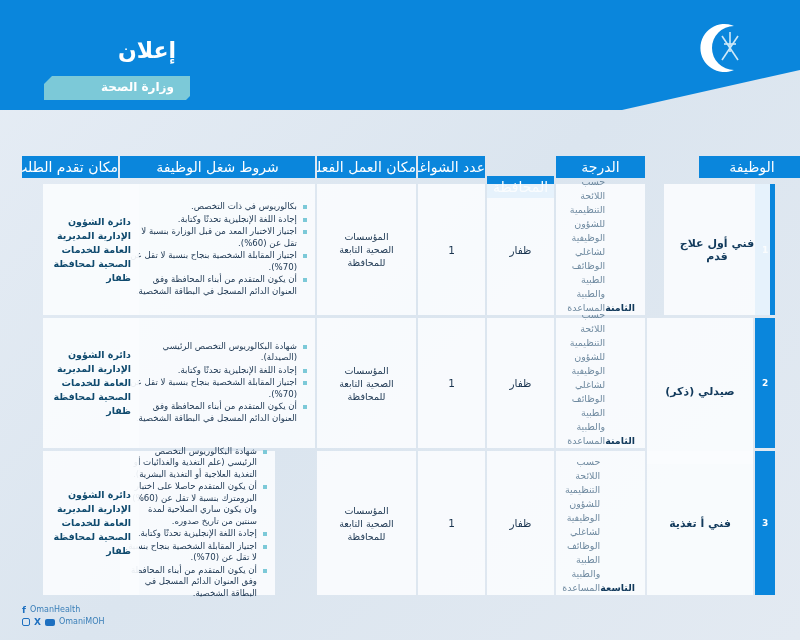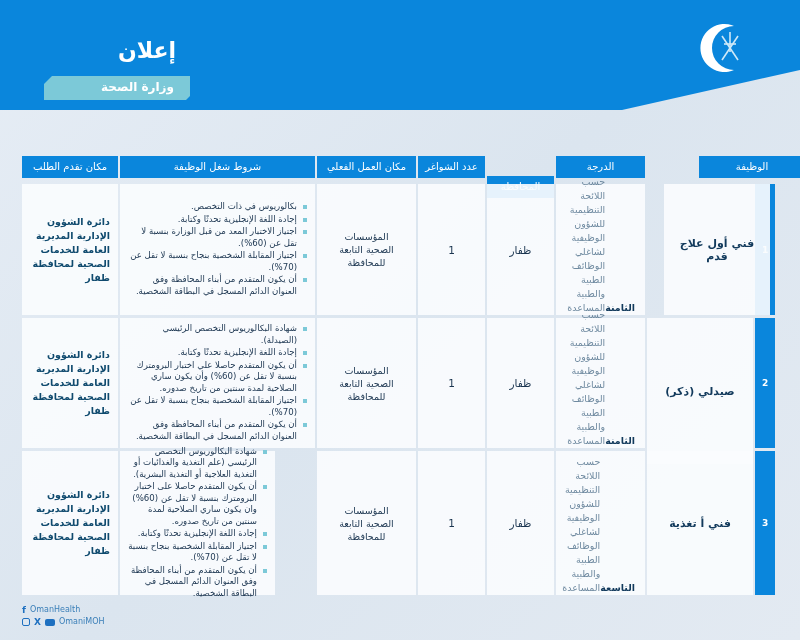--- a/index.html
+++ b/index.html
@@ -37,40 +37,40 @@
       padding: 4px 16px 0 0; font-weight: bold;
     }
     
     .tbl {
       position: absolute; left: 22px; top: 156px; width: 755px;
     }
     .hdr-row, .data-row { position: relative; width: 755px; }
     .hdr-row { height: 22px; }
     .hcell {
       position: absolute; top: 0; height: 22px; background: #0a86dc;
-      color: #fff; font-size: 10px; text-align: center; line-height: 22px;
+      color: #fff; font-size: 14px; text-align: center; line-height: 22px;
       direction: rtl; white-space: nowrap; overflow: hidden;
     }
     .hcell.num {
       background: #7cc9d8; clip-path: polygon(0 0, 14px 0, 20px 11px, 14px 22px, 0 22px);
       text-align: left; padding-left: 4px; font-size: 9px;
     }
     .cell {
       position: absolute; top: 0; background: rgba(250,252,254,0.92);
       display: flex; align-items: center; justify-content: center;
       direction: rtl; color: #1b3550; font-size: 10px; text-align: center;
     }
     .cell.num { background: #0a86dc; color: #fff; font-size: 9px; font-weight: bold; }
     .cell.job { font-weight: bold; font-size: 11px; color: #123a5c; padding: 0 8px; }
     .cell.grade { align-items: flex-end; justify-content: center; padding-right: 10px; font-size: 9.5px; color: #6f8aa0; line-height: 14px; text-align: right; }
     .grade-title { font-weight: bold; color: #123a5c; }
     .cell.gov { font-size: 10.5px; color: #1b3550; }
     .cell.count { font-size: 10.5px; }
     .cell.place { padding: 0 12px; font-size: 9.5px; line-height: 13px; color: #1b3550; }
-    .cell.apply { padding: 0 8px; font-size: 9.5px; line-height: 14px; font-weight: bold; color: #0f4a6e; text-align: right; justify-content: flex-end; }
+    .cell.apply { padding: 0 8px; font-size: 9.5px; line-height: 14px; font-weight: bold; color: #0f4a6e; text-align: right; justify-content: flex-end; margin-left: 21px; }
     .cell.reqs { align-items: center; justify-content: flex-start; padding: 4px 8px 4px 8px; }
     .reqs ul { list-style: none; direction: rtl; text-align: right; width: 100%; }
     .reqs li { position: relative; padding-right: 10px; font-size: 8.6px; line-height: 11.5px; color: #1b3550; margin-bottom: 1px; }
     .reqs li::before {
       content: ""; position: absolute; right: 0; top: 4px; width: 4px; height: 4px; background: #7cc9d8;
     }
     .footer { position: absolute; left: 22px; top: 604px; font-size: 8px; color: #3a7fb8; line-height: 12px; }
     .footer .line { display: flex; align-items: center; gap: 4px; }
     .fb-icon { font-weight: bold; color: #1e70c0; font-size: 9px; }
     .ig-icon { width: 8px; height: 8px; border: 1.3px solid #1e70c0; border-radius: 2px; display: inline-block; }
@@ -139,21 +139,20 @@
       <span class="grade-title">الثامنة</span>
       <span style="width:72px;">حسب اللائحة التنظيمية للشؤون الوظيفية لشاغلي الوظائف الطبية والطبية المساعدة</span>
     </div>
     <div class="cell gov" style="left:465px;width:67px;height:130px;">ظفار</div>
     <div class="cell count" style="left:396px;width:67px;height:130px;">1</div>
     <div class="cell place" style="left:295px;width:99px;height:130px;">المؤسسات الصحية التابعة للمحافظة</div>
     <div class="cell reqs" style="left:98px;width:195px;height:130px;">
       <ul>
         <li>شهادة البكالوريوس التخصص الرئيسي (الصيدلة).</li>
         <li>إجادة اللغة الإنجليزية تحدثًا وكتابة.</li>
-        <li>أن يكون المتقدم حاصلا علي اختبار البرومترك بنسبة لا تقل عن (60%) وأن يكون ساري الصلاحية لمدة سنتين من تاريخ صدوره.</li>
         <li>اجتياز المقابلة الشخصية بنجاح بنسبة لا تقل عن (70%).</li>
         <li>أن يكون المتقدم من أبناء المحافظة وفق العنوان الدائم المسجل في البطاقة الشخصية.</li>
       </ul>
     </div>
     <div class="cell apply" style="left:0px;width:96px;height:130px;">دائرة الشؤون الإدارية المديرية العامة للخدمات الصحية لمحافظة ظفار</div>
   </div>
 
   <div class="data-row" style="position:absolute;top:295px;height:144px;">
     <div class="cell num" style="left:733px;width:20px;height:144px;">3</div>
     <div class="cell job" style="left:625px;width:106px;height:144px;">فني أ تغذية</div>

